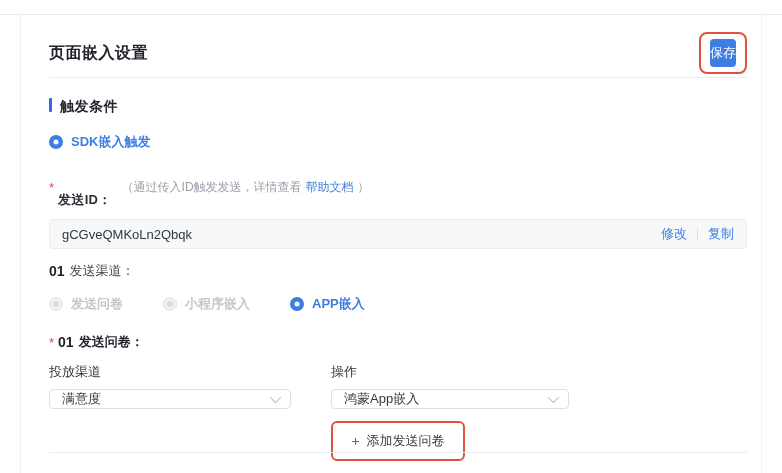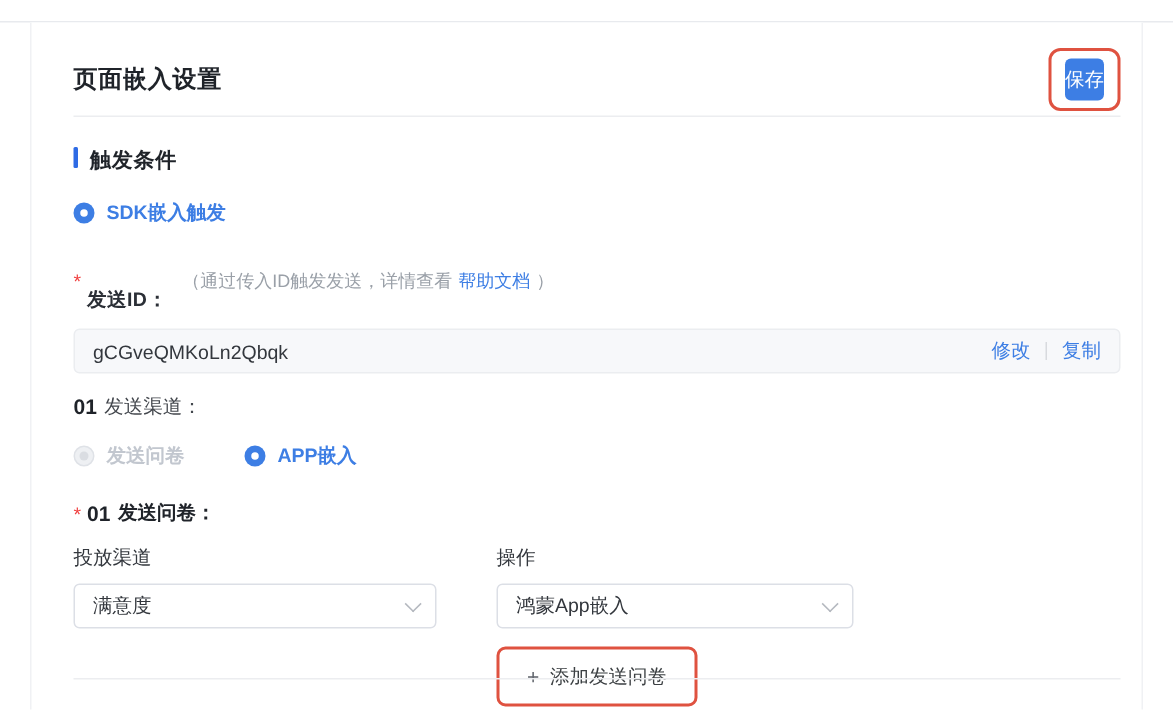--- a/index.html
+++ b/index.html
@@ -55,21 +55,21 @@
   .num-row { margin-top: 13px; font-size: 13px; display: flex; align-items: center; }
   .num { font-weight: 700; color: #1f2329; margin-right: 5px; font-size: 14px; }
   .num-lbl { color: #43474d; }
   .radio-row2 { margin-top: 15px; }
   .row02 { margin-top: 20px; }
 
   
   .grid { display: grid; grid-template-columns: 242px 238px auto; column-gap: 40px; align-items: center; }
   .thead { margin-top: 12px; font-size: 13px; color: #33373d; }
   .trow { margin-top: 8px; }
-  .select { height: 30px; border: 1px solid #dcdfe6; border-radius: 4px; background: #fff;
+  .select { height: 20px; border: 1px solid #dcdfe6; border-radius: 4px; background: #fff;
     display: flex; align-items: center; padding: 0 12px; font-size: 13px; color: #33373d; cursor: pointer; gap: 28px; }
   .select .sval { flex: 1 1 auto; }
   .chev { width: 8px; height: 8px; border-right: 1.5px solid #b4b8bf; border-bottom: 1.5px solid #b4b8bf;
     transform: rotate(45deg) translateY(-2px); flex: 0 0 auto; }
   .ops { display: flex; align-items: center; gap: 12px; font-size: 13px; }
   .link-danger { color: #f2503c; cursor: pointer; }
 
   
   .add-row { margin-top: 12px; display: flex; justify-content: center; }
   .annot.add-annot { padding: 2px; border-radius: 6px; }
@@ -131,20 +131,26 @@
     </div>
 
     <div class="radio-row radio-row2">
       <span class="radio-item">
         <span class="rdo dis">
             <span class="dot"></span>
           </span>
         <span class="lbl-dis">发送问卷</span>
       </span>
       <span class="radio-item">
+        <span class="rdo dis">
+            <span class="dot"></span>
+          </span>
+        <span class="lbl-dis">小程序嵌入</span>
+      </span>
+      <span class="radio-item">
         <span class="rdo sel">
             <span class="dot"></span>
           </span>
         <span class="lbl-blue">APP嵌入</span>
       </span>
     </div>
 
     <div class="num-row row02">
       <span class="req">*</span>
       <span class="num">01</span>

